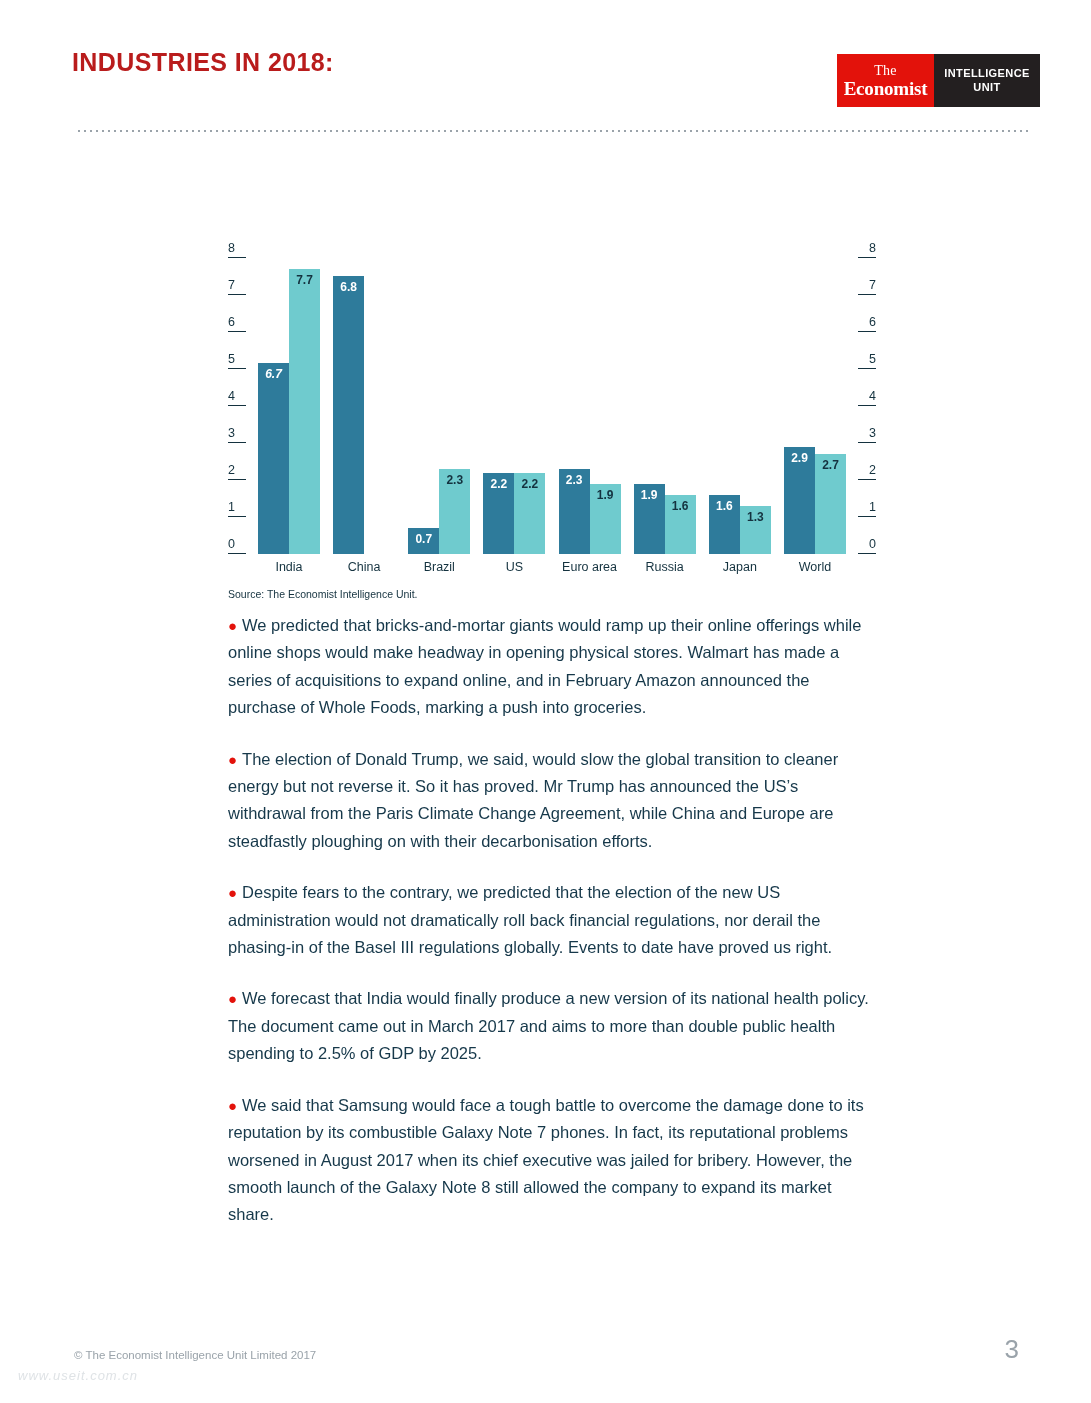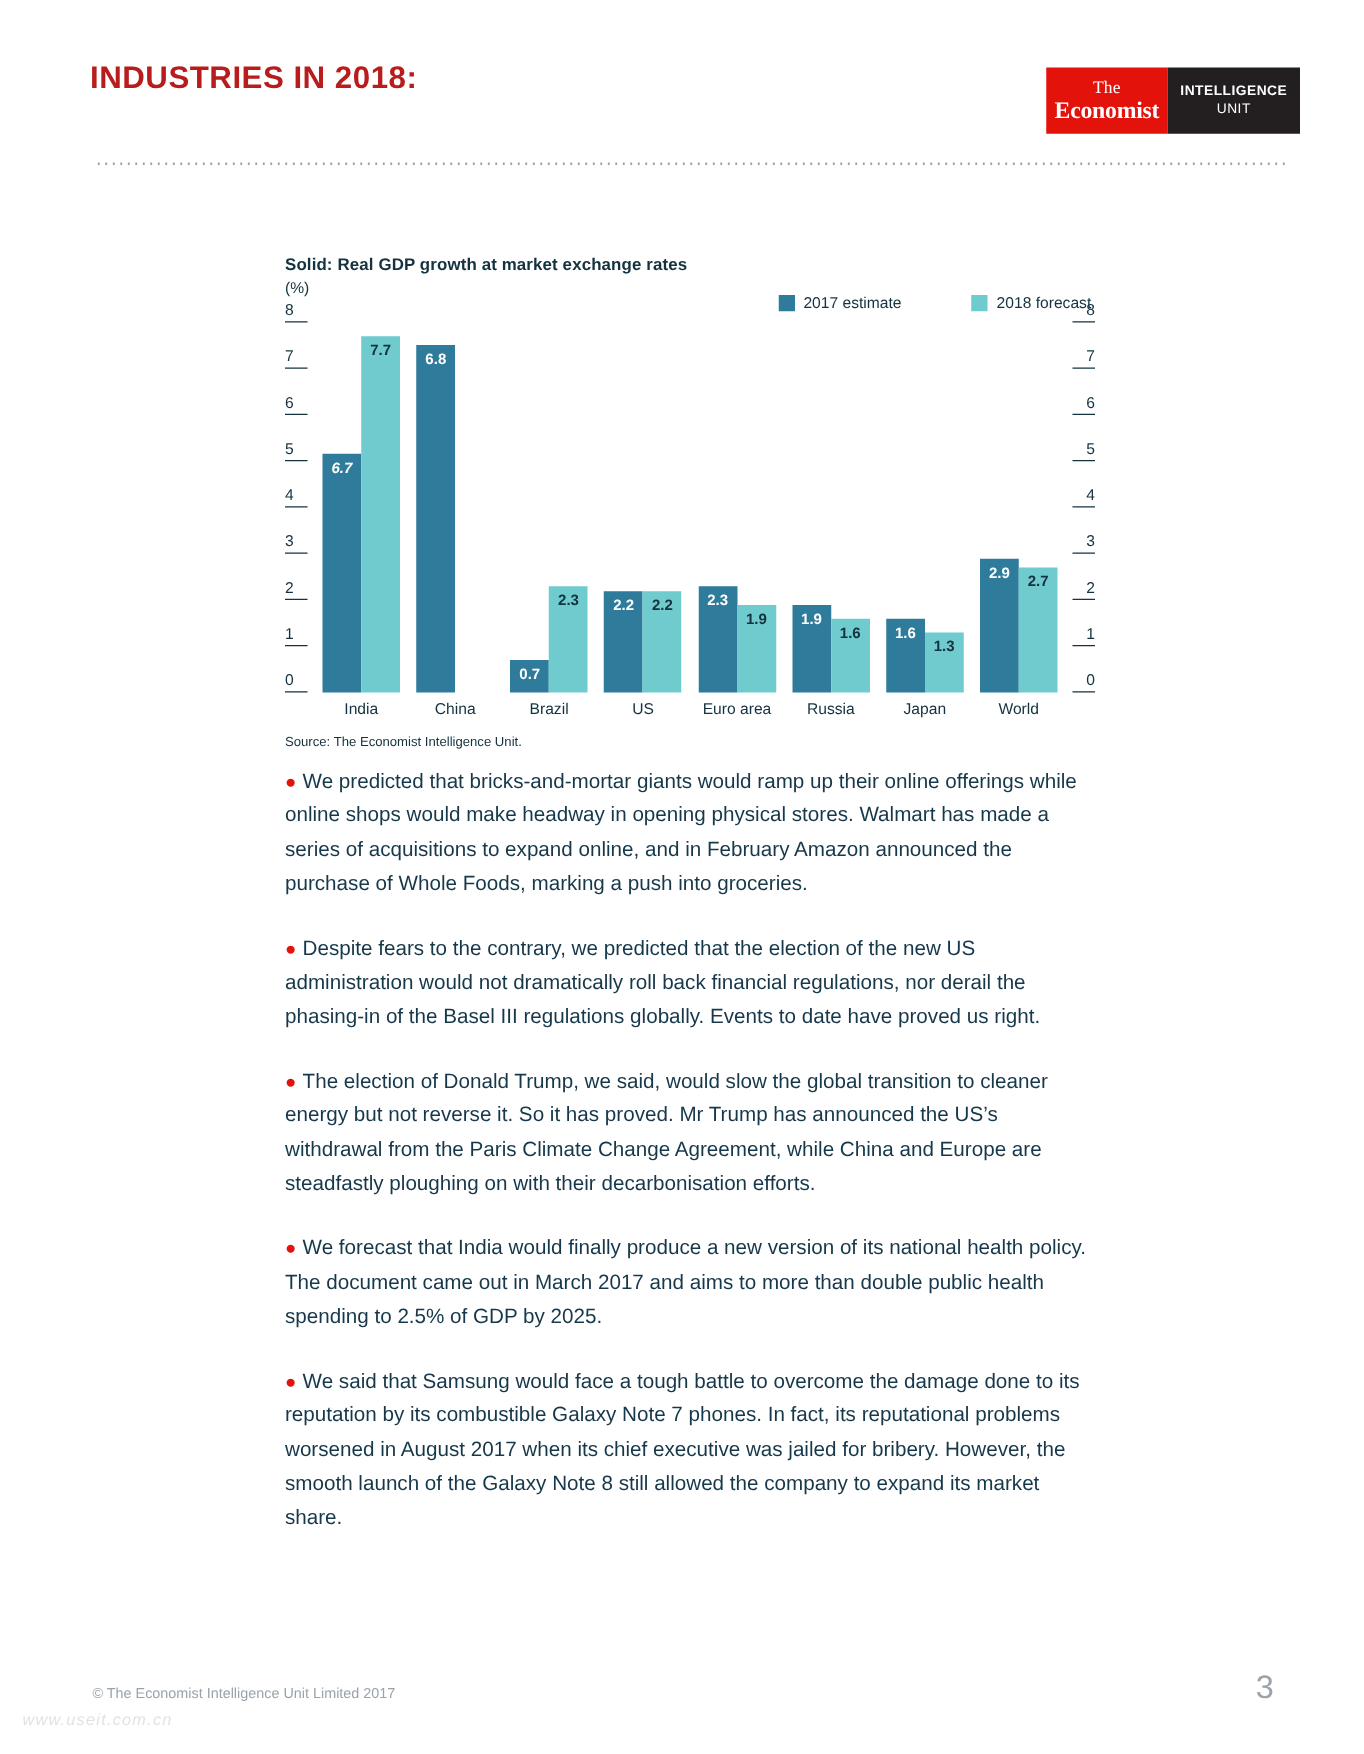--- a/index.html
+++ b/index.html
@@ -34,21 +34,21 @@
     font-family:"Liberation Serif", serif;line-height:1.0;
   }
   .logo-red .l1{font-size:14px;letter-spacing:.2px;}
   .logo-red .l2{font-size:19px;font-weight:bold;letter-spacing:-.2px;margin-top:1px;}
   .logo-black{
     flex:1;background:#231f20;color:#fff;
     display:flex;flex-direction:column;align-items:center;justify-content:center;
     line-height:1.25;text-align:left;
   }
   .logo-black .b1{font-size:11px;font-weight:bold;letter-spacing:.4px;}
-  .logo-black .b2{font-size:11px;font-weight:normal;letter-spacing:.4px;}
+  .logo-black .b2{font-size:11px;font-weight:bold;letter-spacing:.4px;}
 
   
   .chart-block{position:absolute;left:228px;top:204px;width:645px;}
   .chart-title{font-size:13.5px;font-weight:bold;color:#14323f;letter-spacing:.1px;}
   .chart-unit{font-size:12.5px;color:#14323f;margin-top:4px;}
   .legend{position:absolute;right:0;top:31px;display:flex;align-items:center;gap:56px;}
   .lg-item{display:flex;align-items:center;gap:7px;}
   .lg-sw{width:13px;height:13px;display:block;}
   .lg-tx{font-size:12.5px;color:#14323f;}
 
@@ -126,34 +126,20 @@
     <div class="logo-red">
       <span class="l1">The</span>
       <span class="l2">Economist</span>
     </div>
     <div class="logo-black">
       <span class="b1">INTELLIGENCE</span>
       <span class="b2">UNIT</span>
     </div>
   </div>
 
-  <div class="chart-block">
-    <div class="chart-title">Solid: Real GDP growth at market exchange rates</div>
-    <div class="chart-unit">(%)</div>
-    <div class="legend">
-      <div class="lg-item">
-        <span class="lg-sw" style="background:#2e7b9b"></span>
-        <span class="lg-tx">2017 estimate</span>
-      </div>
-      <div class="lg-item">
-        <span class="lg-sw" style="background:#6fcbce"></span>
-        <span class="lg-tx">2018 forecast</span>
-      </div>
-    </div>
-  </div>
 
   <div class="plot">
     <div class="axis left" id="axis-left">
         <div class="tick" style="bottom: 0px;">
           <span class="num">0</span>
           <span class="line"></span>
         </div>
         <div class="tick" style="bottom: 37px;">
           <span class="num">1</span>
           <span class="line"></span>
@@ -298,22 +284,22 @@
       <div class="cat">Euro area</div>
       <div class="cat">Russia</div>
       <div class="cat">Japan</div>
       <div class="cat">World</div>
     </div>
 
   <div class="source">Source: The Economist Intelligence Unit.</div>
 
   <div class="body-copy" id="body-copy">
       <p class="para"><span class="bullet">●</span><span>We predicted that bricks-and-mortar giants would ramp up their online offerings while online shops would make headway in opening physical stores. Walmart has made a series of acquisitions to expand online, and in February Amazon announced the purchase of Whole Foods, marking a push into groceries.</span></p>
+      <p class="para"><span class="bullet">●</span><span>The election of Donald Trump, we said, would slow the global transition to cleaner energy but not reverse it. So it has proved. Mr Trump has announced the US’s withdrawal from the Paris Climate Change Agreement, while China and Europe are steadfastly ploughing on with their decarbonisation efforts.</span></p>
       <p class="para"><span class="bullet">●</span><span>Despite fears to the contrary, we predicted that the election of the new US administration would not dramatically roll back financial regulations, nor derail the phasing-in of the Basel III regulations globally. Events to date have proved us right.</span></p>
-      <p class="para"><span class="bullet">●</span><span>The election of Donald Trump, we said, would slow the global transition to cleaner energy but not reverse it. So it has proved. Mr Trump has announced the US’s withdrawal from the Paris Climate Change Agreement, while China and Europe are steadfastly ploughing on with their decarbonisation efforts.</span></p>
       <p class="para"><span class="bullet">●</span><span>We forecast that India would finally produce a new version of its national health policy. The document came out in March 2017 and aims to more than double public health spending to 2.5% of GDP by 2025.</span></p>
       <p class="para"><span class="bullet">●</span><span>We said that Samsung would face a tough battle to overcome the damage done to its reputation by its combustible Galaxy Note 7 phones. In fact, its reputational problems worsened in August 2017 when its chief executive was jailed for bribery. However, the smooth launch of the Galaxy Note 8 still allowed the company to expand its market share.</span></p>
     </div>
 
   <div class="footer-copy">© The Economist Intelligence Unit Limited 2017</div>
   <div class="page-num">3</div>
   <div class="watermark">www.useit.com.cn</div>
 
 </div>
 

